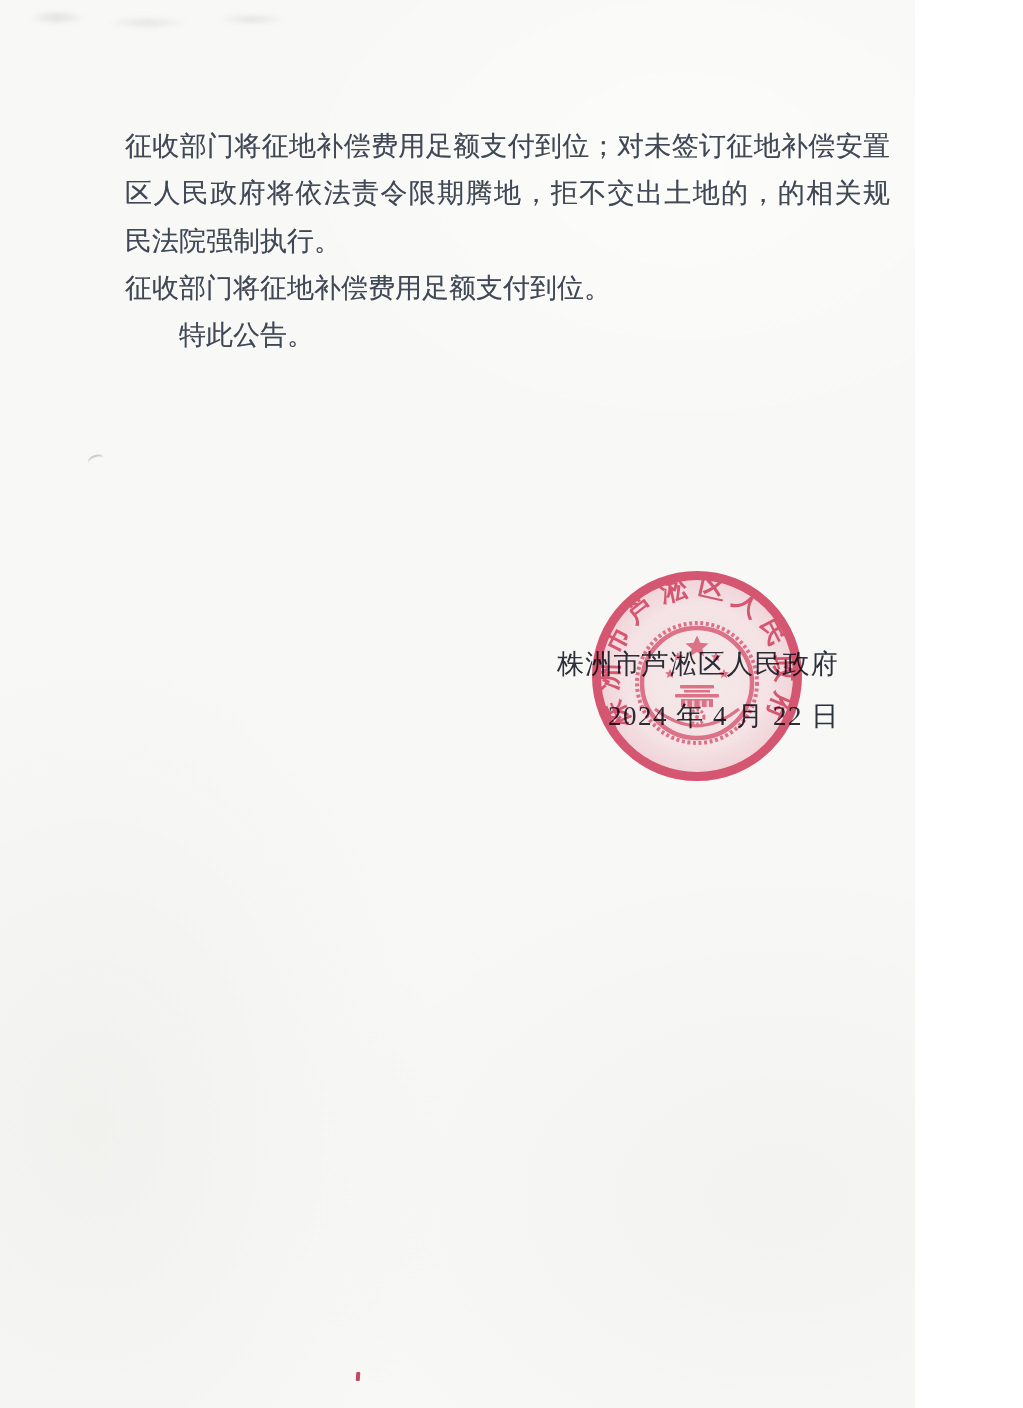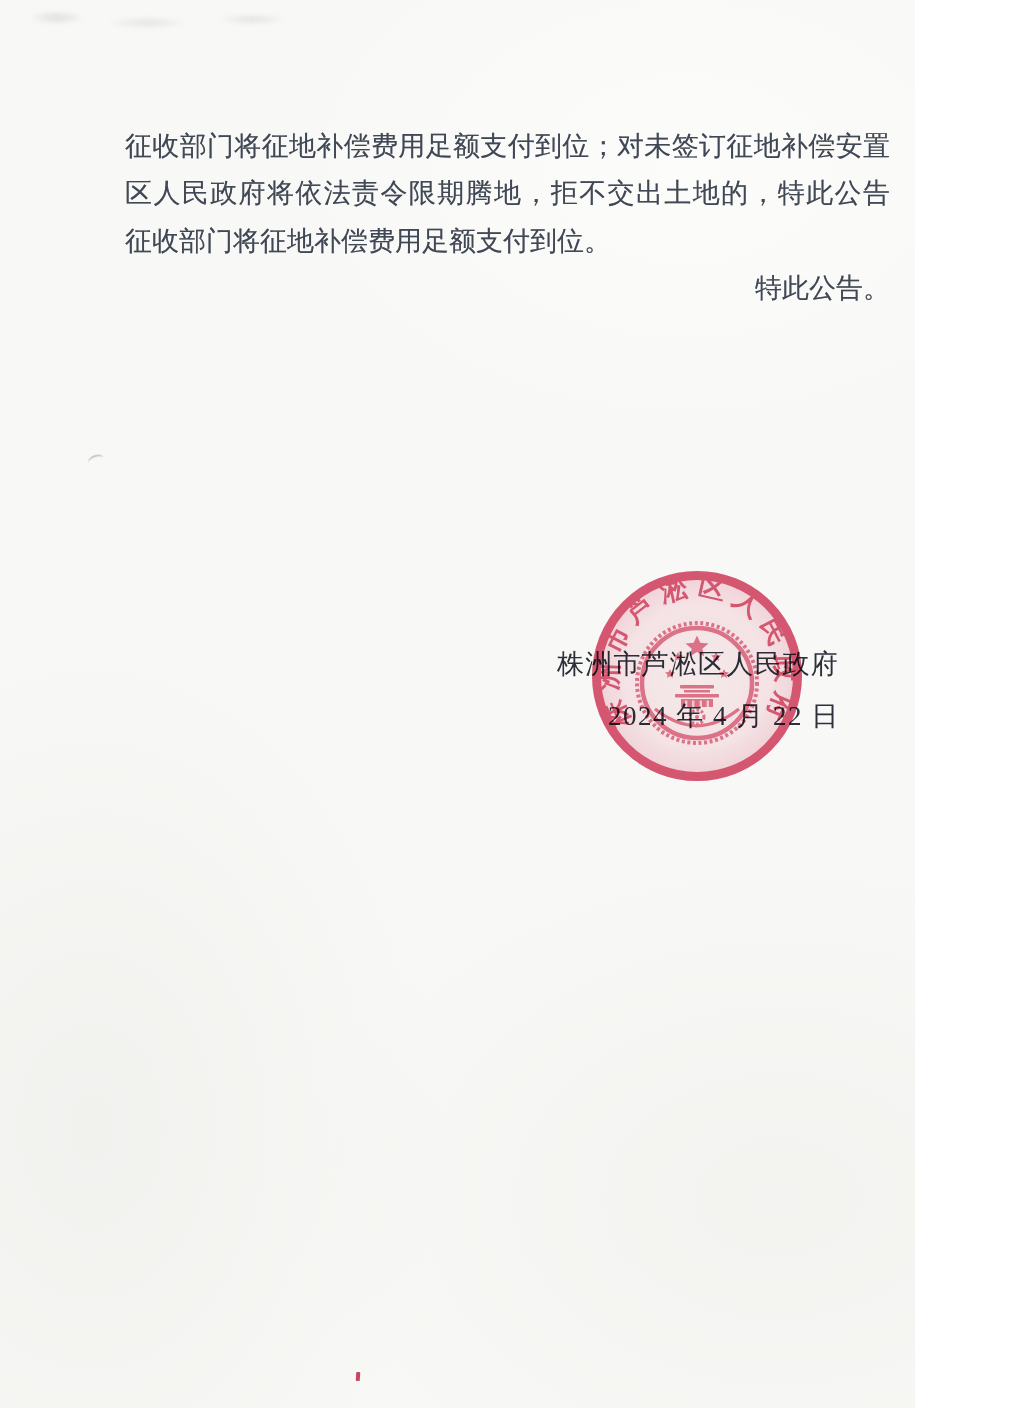--- a/index.html
+++ b/index.html
@@ -49,21 +49,21 @@
     color: #414855;
     letter-spacing: 0;
     text-shadow: 0 0 0.6px rgba(65,72,85,0.45);
   }
   .line { white-space: nowrap; }
   .line.justify {
     white-space: normal;
     text-align: justify;
     text-align-last: justify;
   }
-  .line.indent { padding-left: 54px; text-align: right; }
+  .line.indent { padding-left: 54px; }
   
   .seal {
     position: absolute;
     left: 587px; top: 566px;
     width: 220px; height: 220px;
     mix-blend-mode: multiply;
     opacity: 0.92;
     filter: blur(0.35px);
   }
   .seal text {
@@ -107,21 +107,22 @@
 </head>
 <body>
 
 <div class="page">
 
   <div class="smudge-tl"></div>
   <div class="smudge-left"></div>
 
   <div class="body-text">
     <div class="line justify">征收部门将征地补偿费用足额支付到位；对未签订征地补偿安置</div>
-    <div class="line justify">区人民政府将依法责令限期腾地，拒不交出土地的，特此公告</div>
+    <div class="line justify">区人民政府将依法责令限期腾地，拒不交出土地的，的相关规</div>
+    <div class="line">民法院强制执行。</div>
     <div class="line">征收部门将征地补偿费用足额支付到位。</div>
     <div class="line indent">特此公告。</div>
   </div>
 
   <svg class="seal" viewBox="0 0 220 220">
     <defs>
       <radialGradient id="wash" cx="50%" cy="50%" r="50%">
         <stop offset="0%" stop-color="#e98aa0" stop-opacity="0.14"></stop>
         <stop offset="75%" stop-color="#e98aa0" stop-opacity="0.20"></stop>
         <stop offset="100%" stop-color="#e06b86" stop-opacity="0.28"></stop>

